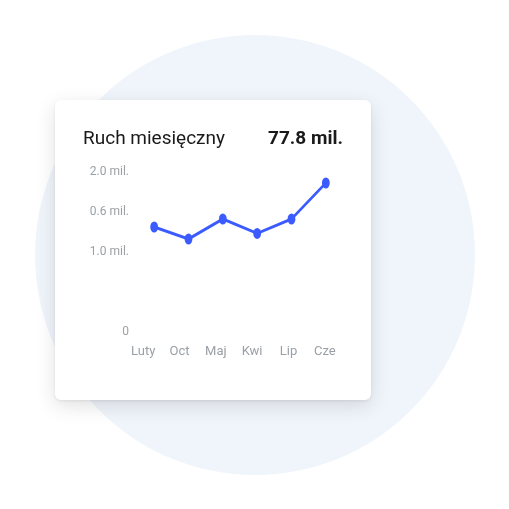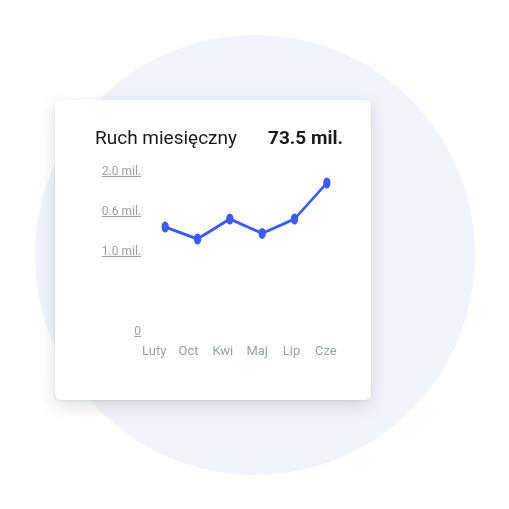--- a/index.html
+++ b/index.html
@@ -23,21 +23,21 @@
   }
   .card {
     position: absolute;
     left: 55px;
     top: 100px;
     width: 316px;
     height: 300px;
     background: #ffffff;
     border-radius: 6px;
     box-shadow: 0 6px 20px rgba(0,0,0,0.12), 0 1px 3px rgba(0,0,0,0.08);
-    padding: 26px 28px 20px 40px;
+    padding: 26px 28px 20px 28px;
   }
   .header {
     display: flex;
     justify-content: space-between;
     align-items: baseline;
     margin-bottom: 22px;
   }
   .title {
     font-size: 19px;
     font-weight: 400;
@@ -58,21 +58,20 @@
     position: relative;
     height: 160px;
   }
   .y-tick {
     position: absolute;
     right: 8px;
     font-size: 12px;
     color: #9aa0a6;
     transform: translateY(-50%);
     white-space: nowrap;
-    text-decoration: underline;
   }
   .plot {
     flex: 1;
     position: relative;
     height: 160px;
   }
   .plot svg {
     position: absolute;
     left: 0; top: 0;
     width: 100%; height: 100%;
@@ -106,21 +105,21 @@
   }
 </style>
 </head>
 <body>
 
 <div class="bg-circle"></div>
 
 <div class="card">
   <div class="header">
     <div class="title">Ruch miesięczny</div>
-    <div class="total">73.5 mil.</div>
+    <div class="total">77.8 mil.</div>
   </div>
 
   <div class="chart-area">
     <div class="y-axis" id="y-axis">
         <div class="y-tick" style="top: 160px;">0</div>
         <div class="y-tick" style="top: 80px;">1.0 mil.</div>
         <div class="y-tick" style="top: 40px;">0.6 mil.</div>
         <div class="y-tick" style="top: 0px;">2.0 mil.</div>
       </div>
     <div class="plot">
@@ -132,19 +131,19 @@
             <circle cx="120.83333333333334" cy="48" r="5.5" class="dot"></circle>
             <circle cx="169.16666666666666" cy="62.400000000000006" r="5.5" class="dot"></circle>
             <circle cx="217.5" cy="48" r="5.5" class="dot"></circle>
             <circle cx="265.83333333333337" cy="12" r="5.5" class="dot"></circle>
           </g>
       </svg>
     </div>
     <div class="x-axis" id="x-axis">
         <div class="x-tick">Luty</div>
         <div class="x-tick">Oct</div>
+        <div class="x-tick">Maj</div>
         <div class="x-tick">Kwi</div>
-        <div class="x-tick">Maj</div>
         <div class="x-tick">Lip</div>
         <div class="x-tick">Cze</div>
       </div>
   </div>
 </div>
 
 </body></html>

